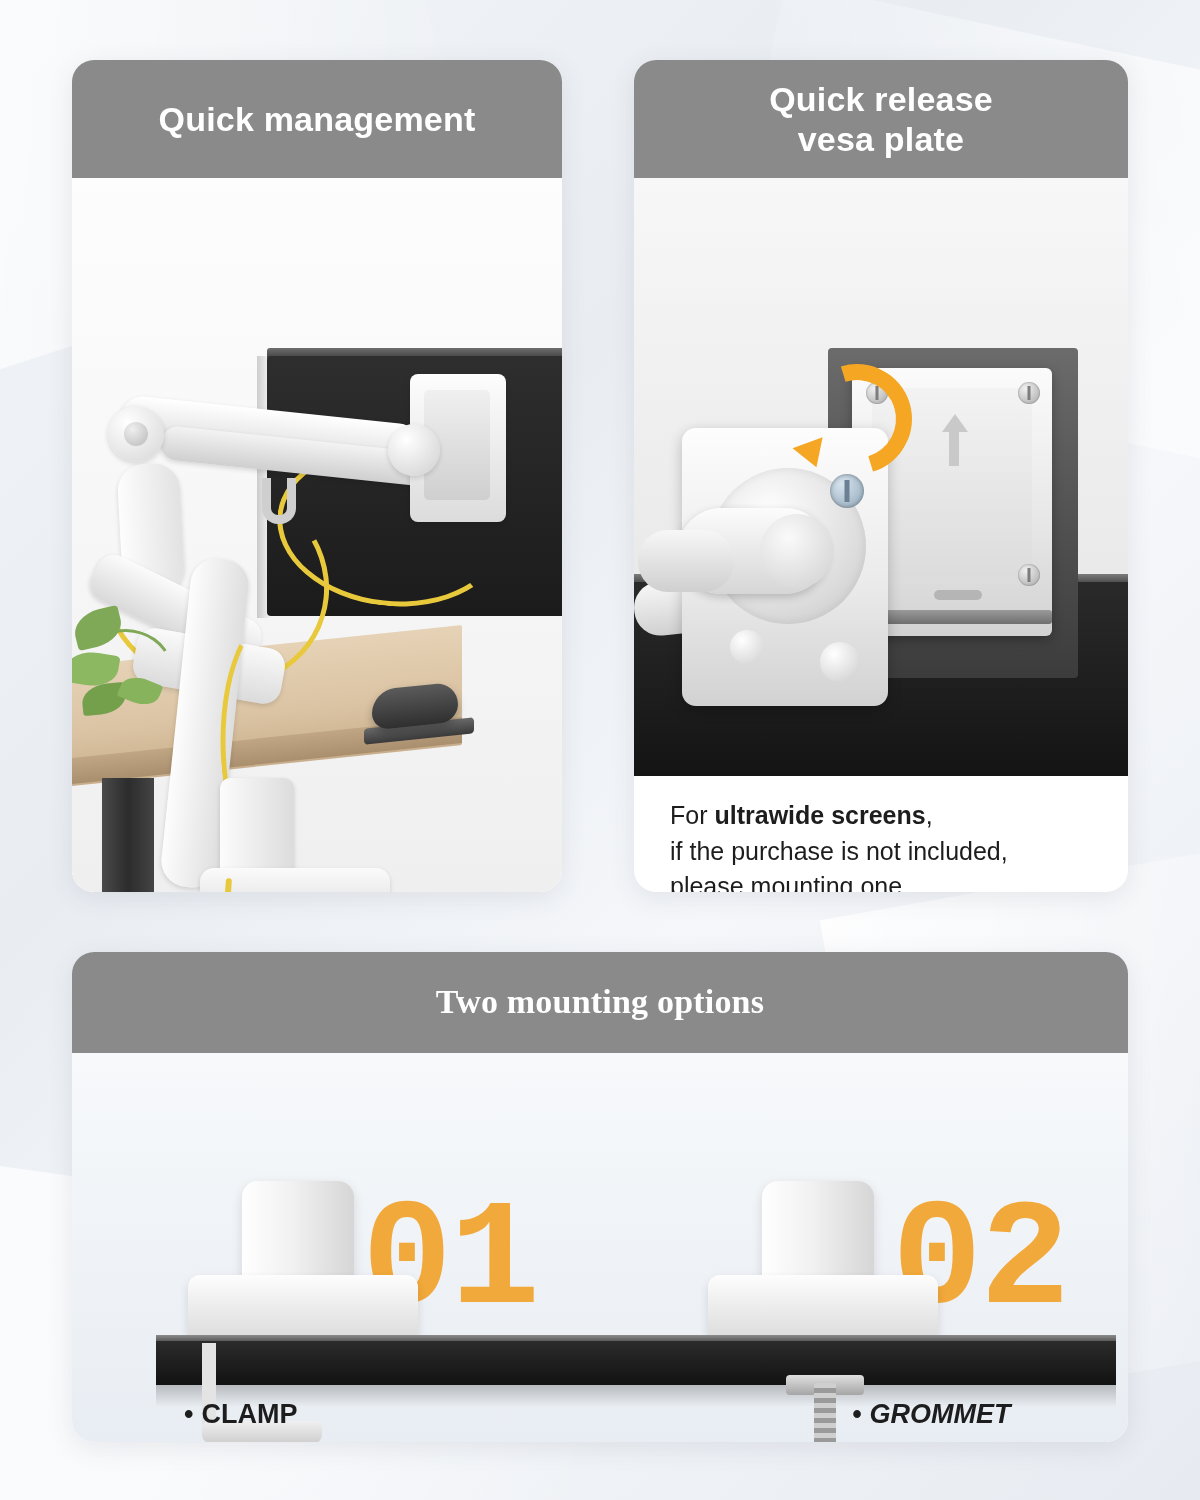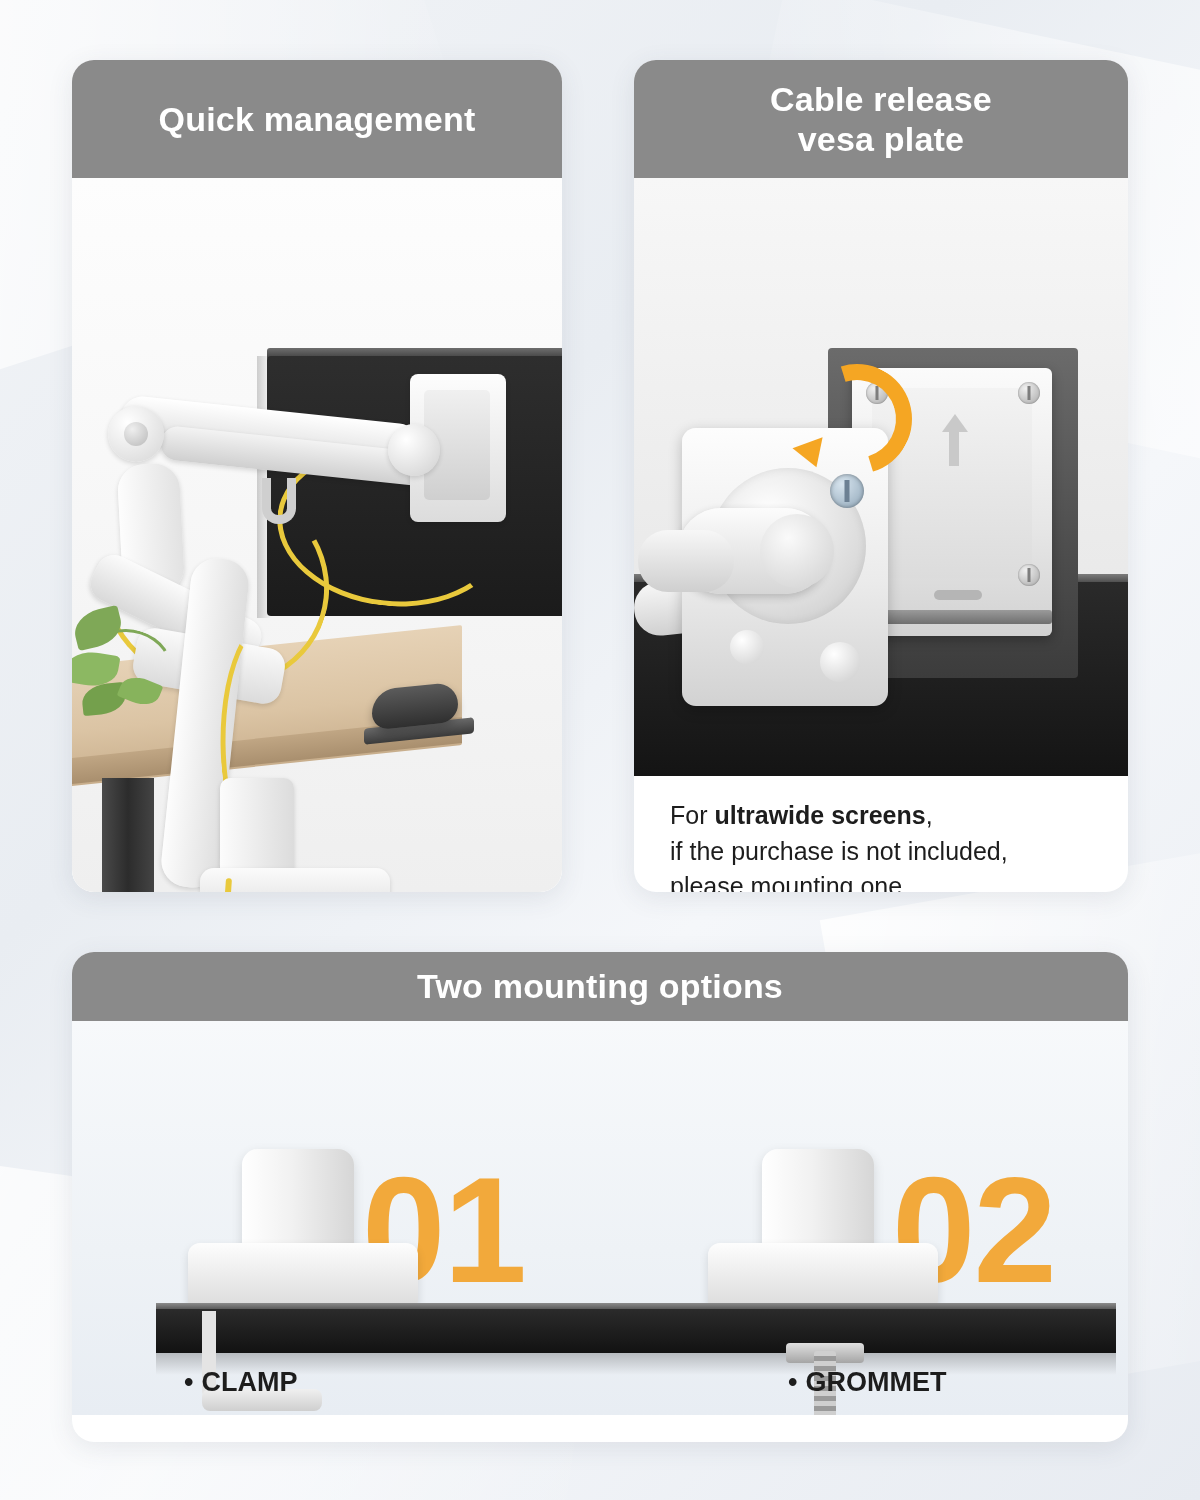--- a/index.html
+++ b/index.html
@@ -216,25 +216,25 @@
     transform: rotate(-20deg);
   }
   .caption2 {
     position:absolute; left:36px; top:620px; right:24px;
     font-size: 25px; line-height: 1.42; color:#1d1d1d;
   }
   .caption2 b { font-weight: bold; }
 
   
   #card-mount { left: 72px; top: 952px; width: 1056px; height: 490px; }
-  #card-mount .card-header { height: 69px; font-size: 34px; }
+  #card-mount .card-header { height: 101px; font-size: 34px; font-family: Liberation Serif, serif; }
   #card-mount .card-body { height: 394px; background: linear-gradient(180deg,#f7f9fb 0%, #eef2f6 58%, #e8edf3 100%); overflow:hidden; }
 
   .bignum {
-    position:absolute; font-size: 150px; font-weight: bold; color:#f2a93b; line-height:1; letter-spacing:-2px;
+    position:absolute; font-size: 150px; font-weight: bold; color:#f2a93b; line-height:1; letter-spacing:-2px;font-family:Liberation Mono, monospace;
   }
   .num01 { left: 290px; top: 134px; }
   .num02 { left: 820px; top: 134px; }
 
   .desk-slab {
     position:absolute; left: 84px; top: 288px; width: 960px; height: 44px;
     background: linear-gradient(180deg,#2b2b2b 0%, #121212 100%);
   }
   .desk-slab-top {
     position:absolute; left: 84px; top: 282px; width: 960px; height: 10px;
@@ -274,21 +274,21 @@
   }
   .grommet-nut {
     position:absolute; left: 714px; top: 322px; width: 78px; height: 20px; border-radius: 4px;
     background: linear-gradient(180deg,#e0e0e0,#a5a5a5);
   }
   .opt-label {
     position:absolute; font-size: 27px; font-weight: bold; color:#1d1d1d;
   }
   .opt-label .dot { color:#1d1d1d; margin-right: 8px; }
   .label1 { left: 112px; top: 346px; text-align: right; }
-  .label2 { left: 716px; top: 346px; }
+  .label2 { left: 780px; top: 346px; font-style: italic; }
 </style>
 </head>
 <body>
 
 <div class="page">
 
   <div class="bg-streak s1"></div>
   <div class="bg-streak s2"></div>
   <div class="bg-streak s3"></div>
   <div class="bg-streak s4"></div>
@@ -336,21 +336,21 @@
         <div class="plant-leaf l3"></div>
         <div class="plant-leaf l4"></div>
         <div class="vine"></div>
       </div>
     </div>
   </div>
 
   <div class="card" id="card-vesa">
     <div class="card-header">
       <span>
-        <span>Cable release</span><br>
+        <span>Quick release</span><br>
         <span>vesa plate</span>
       </span>
     </div>
     <div class="card-body">
       <div class="photo2">
         <div class="p2-darkband-top"></div>
         <div class="p2-darkband"></div>
 
         <div class="p2-monitor"></div>
         <div class="p2-plate"></div>

